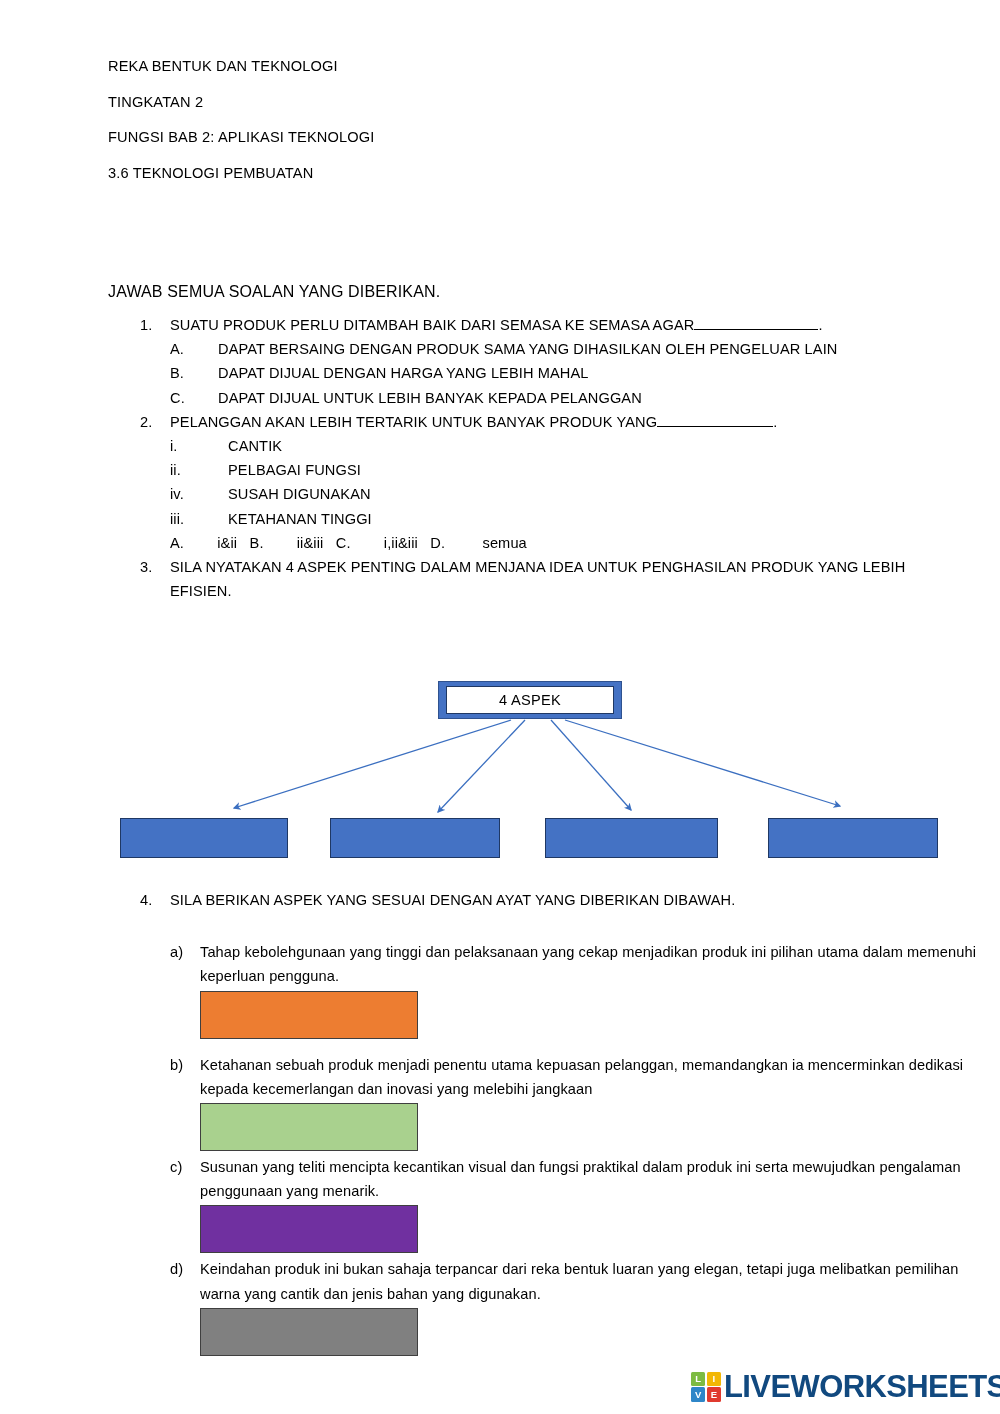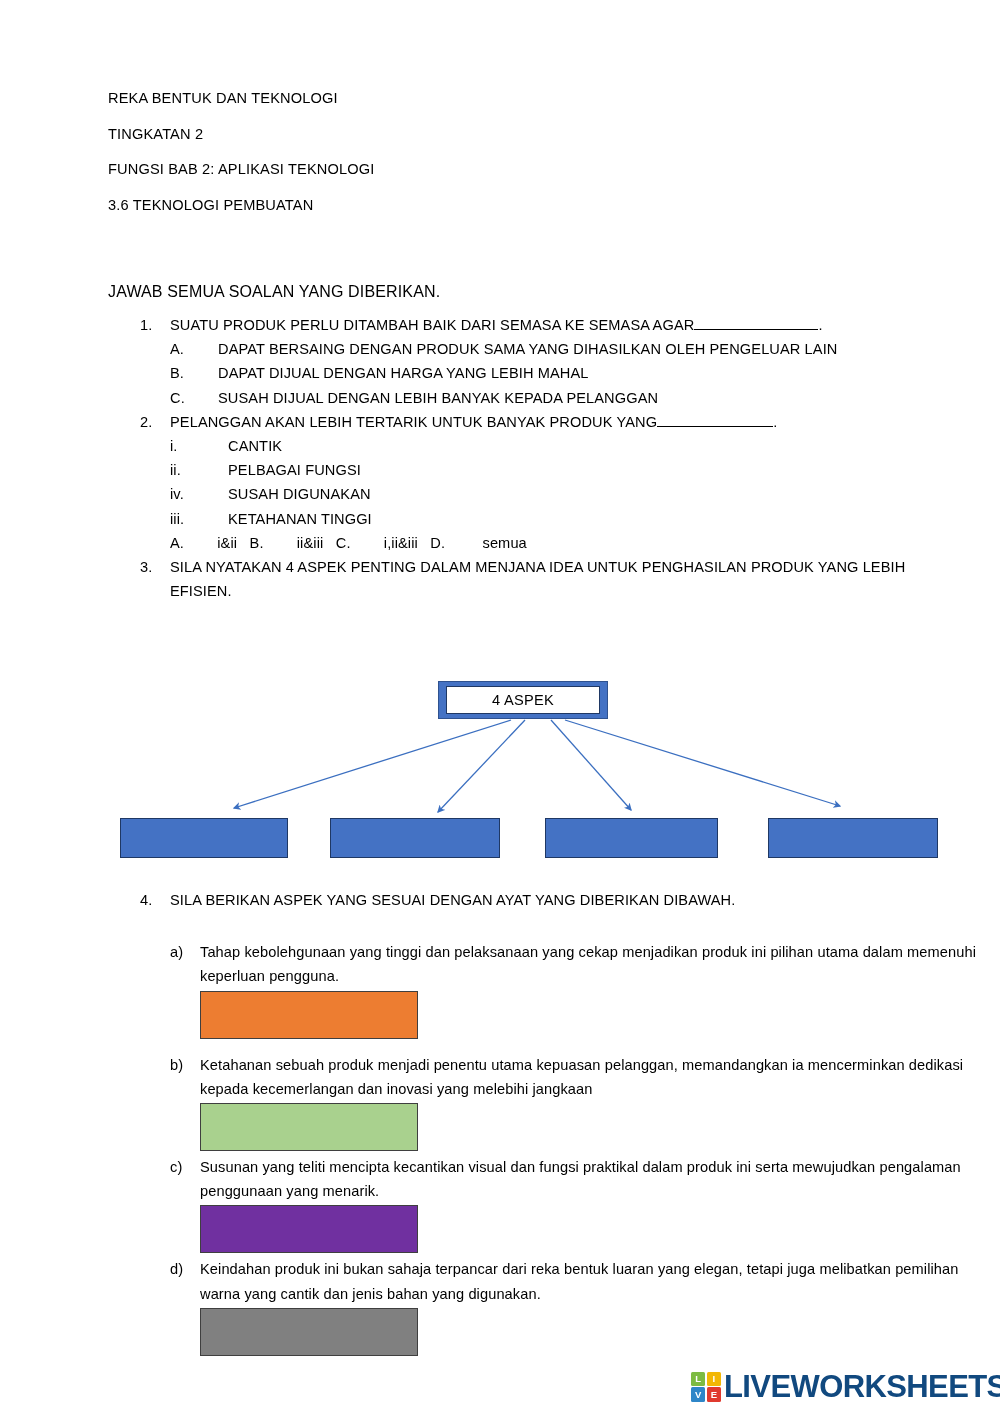--- a/index.html
+++ b/index.html
@@ -24,21 +24,20 @@
     height: 1414px;
     background: #ffffff;
   }
 
   
   .header {
     position: absolute;
     left: 108px;
     top: 58px;
     width: 860px;
-    margin-top: 32px;
   }
   .header-line {
     font-size: 14.6px;
     line-height: 17px;
     letter-spacing: 0.15px;
     margin-bottom: 18.5px;
     white-space: nowrap;
   }
 
   
@@ -113,21 +112,21 @@
     position: absolute;
     left: 0;
     top: 660px;
     width: 1000px;
     height: 210px;
   }
   .aspek-outer {
     position: absolute;
     left: 438px;
     top: 21px;
-    width: 170px;
+    width: 184px;
     height: 38px;
     background: #4472C4;
     border: 1px solid #2F528F;
     box-sizing: border-box;
     padding-left: 45px;
   }
   .aspek-inner {
     position: absolute;
     left: 7px;
     top: 4px;
@@ -272,21 +271,21 @@
     <div class="optrow">
       <span class="optlbl">A.</span>
       <span>DAPAT BERSAING DENGAN PRODUK SAMA YANG DIHASILKAN OLEH PENGELUAR LAIN</span>
     </div>
     <div class="optrow">
       <span class="optlbl">B.</span>
       <span>DAPAT DIJUAL DENGAN HARGA YANG LEBIH MAHAL</span>
     </div>
     <div class="optrow">
       <span class="optlbl">C.</span>
-      <span>SUSAH DIJUAL DENGAN LEBIH BANYAK KEPADA PELANGGAN</span>
+      <span>DAPAT DIJUAL UNTUK LEBIH BANYAK KEPADA PELANGGAN</span>
     </div>
 
     <div class="qrow">
       <span class="qnum">2.</span>
       <span class="qtext"><span>PELANGGAN AKAN LEBIH TERTARIK UNTUK BANYAK PRODUK YANG</span><span class="blank w2"></span><span>.</span></span>
     </div>
 
     <div class="romrow">
       <span class="romlbl">i.</span>
       <span>CANTIK</span>

